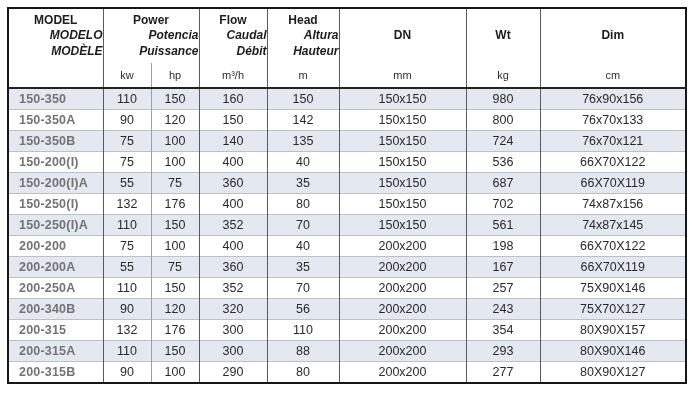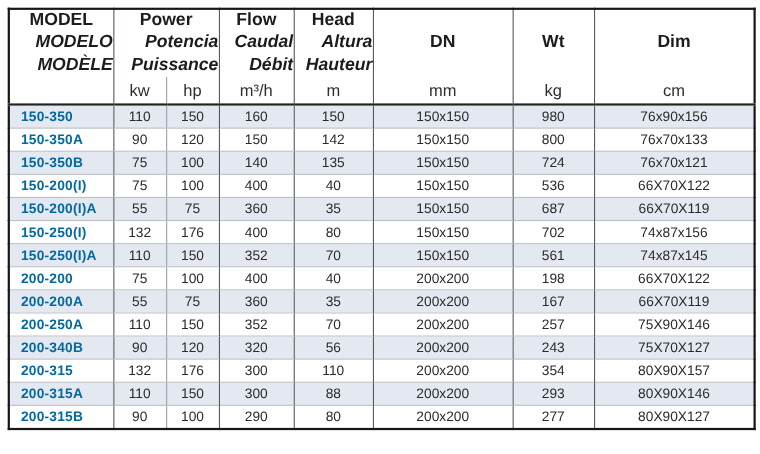--- a/index.html
+++ b/index.html
@@ -10,46 +10,46 @@
   }
   table.spec {
     border-collapse: collapse; table-layout: fixed; width: 678px;
     border: 2px solid var(--border_outer, #161616);
   }
   th, td { padding: 0; overflow: hidden; white-space: nowrap; }
 
   
   thead th { background: #fff; vertical-align: middle; text-align: center; }
   tr.hdr-labels th {
-    height: 54px; border-bottom: 0; font-size: 16px; line-height: 1.28;
+    height: 54px; border-bottom: 0; font-size: 12px; line-height: 1.28;
     font-weight: bold; color: #1c1c1e;
   }
   tr.hdr-labels .lang { display: block; }
   tr.hdr-labels .lang.it { font-style: italic; text-align: right; }
   tr.hdr-units th {
-    height: 24px; border-top: 0; font-weight: normal; font-size: 15px;
+    height: 24px; border-top: 0; font-weight: normal; font-size: 11px;
     color: #2e2e30; border-bottom: 2px solid var(--border_header, #222222);
   }
 
   
   tr.hdr-labels th + th,
   tr.hdr-units th + th,
   tbody td + td { border-left: 1px solid var(--border_col, #565a60); }
   tr.hdr-units th:nth-child(3),
   tbody td:nth-child(3) { border-left-color: var(--border_sub, #9aa0a8); }
 
   
   tbody td {
     height: 20px; font-size: 12.5px; color: #2a2a2c; text-align: center;
     border-top: 1px solid var(--border_row, #bcc1c9);
   }
   tbody tr:nth-child(odd) { background: var(--stripe, #e3e8f1); }
   tbody td.model-cell {
     text-align: left; padding-left: 10px; font-weight: bold;
-    color: #0369a1; letter-spacing: 0.2px;
+    color: #737373; letter-spacing: 0.2px;
   }
 </style>
 </head>
 <body>
 
 <div class="page">
   <table class="spec">
     <colgroup>
       <col style="width:95px">
         <col style="width:48px">

